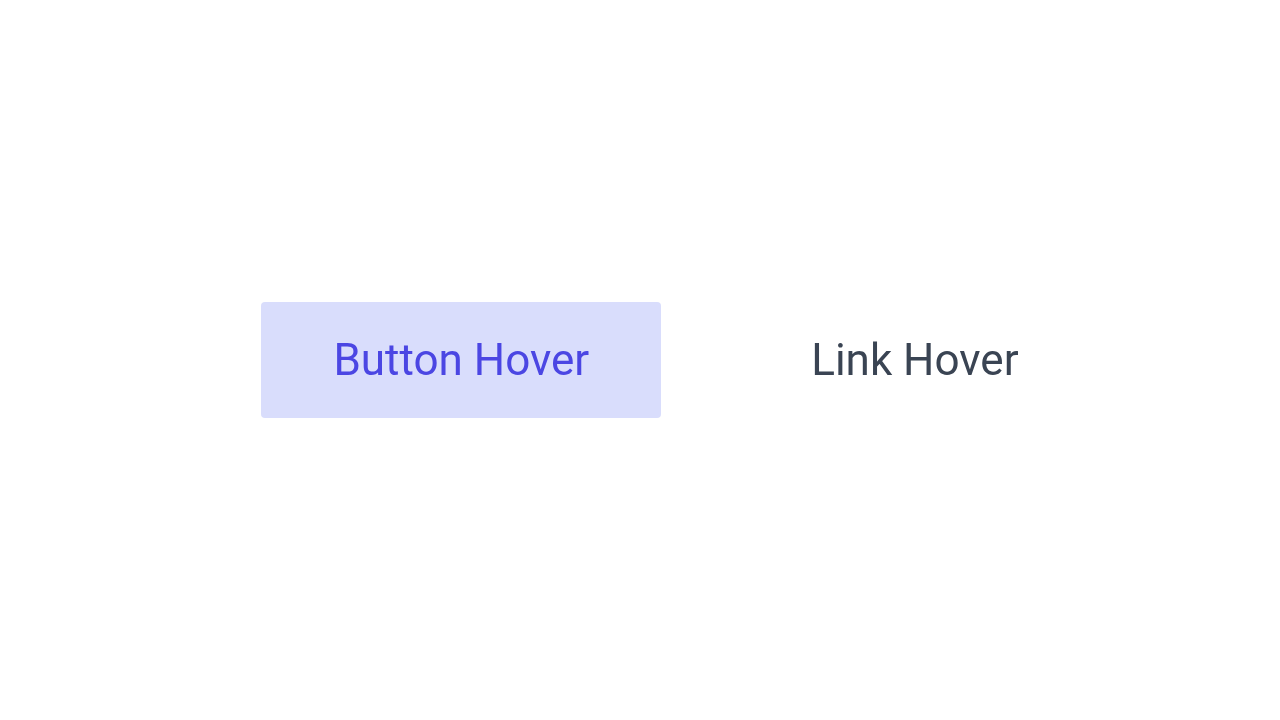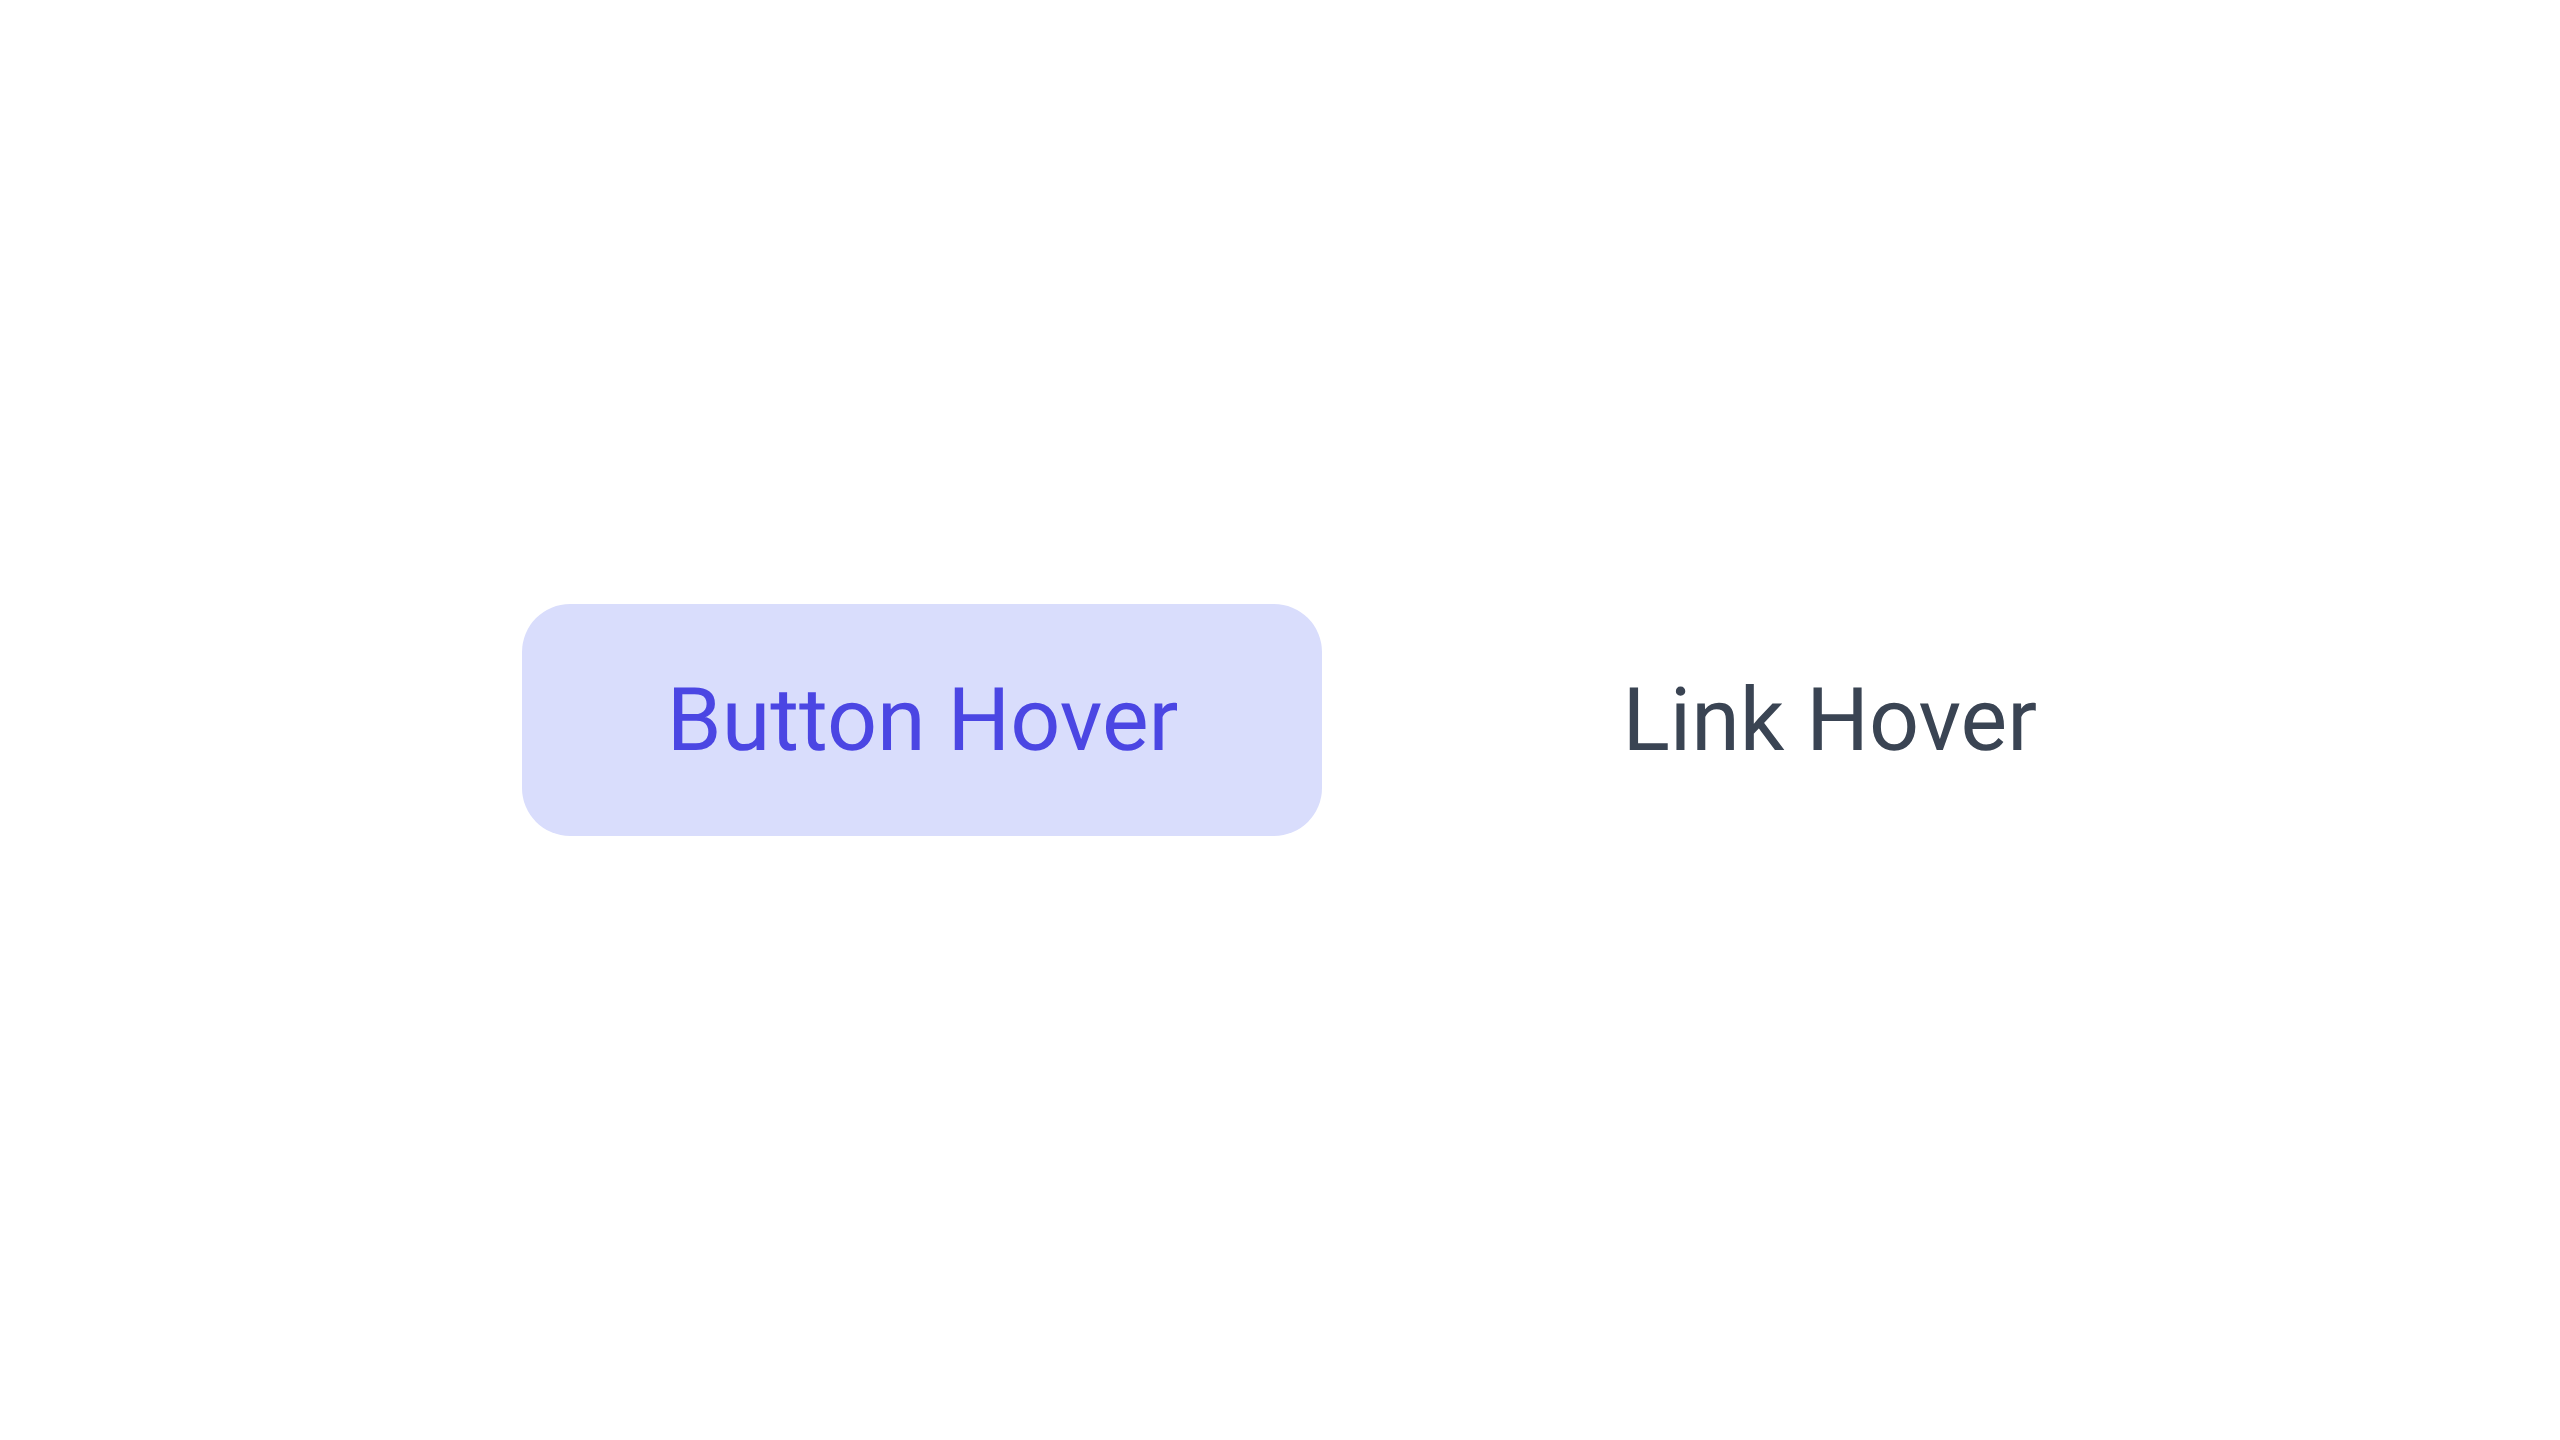--- a/index.html
+++ b/index.html
@@ -14,21 +14,21 @@
       font-family: -apple-system, BlinkMacSystemFont, "Segoe UI", Roboto, sans-serif;
       display: flex;
       align-items: center;
       justify-content: center;
       gap: 150px;
     }
     .btn {
       background: #D9DDFC;
       color: #4B46E3;
       border: none;
-      border-radius: 24px;
+      border-radius: 4px;
       padding: 32px 72px;
       font-size: 44px;
       font-weight: 400;
       cursor: pointer;
       font-family: inherit;
       text-align: center;
     }
     .link {
       color: #3A4453;
       font-size: 44px;

